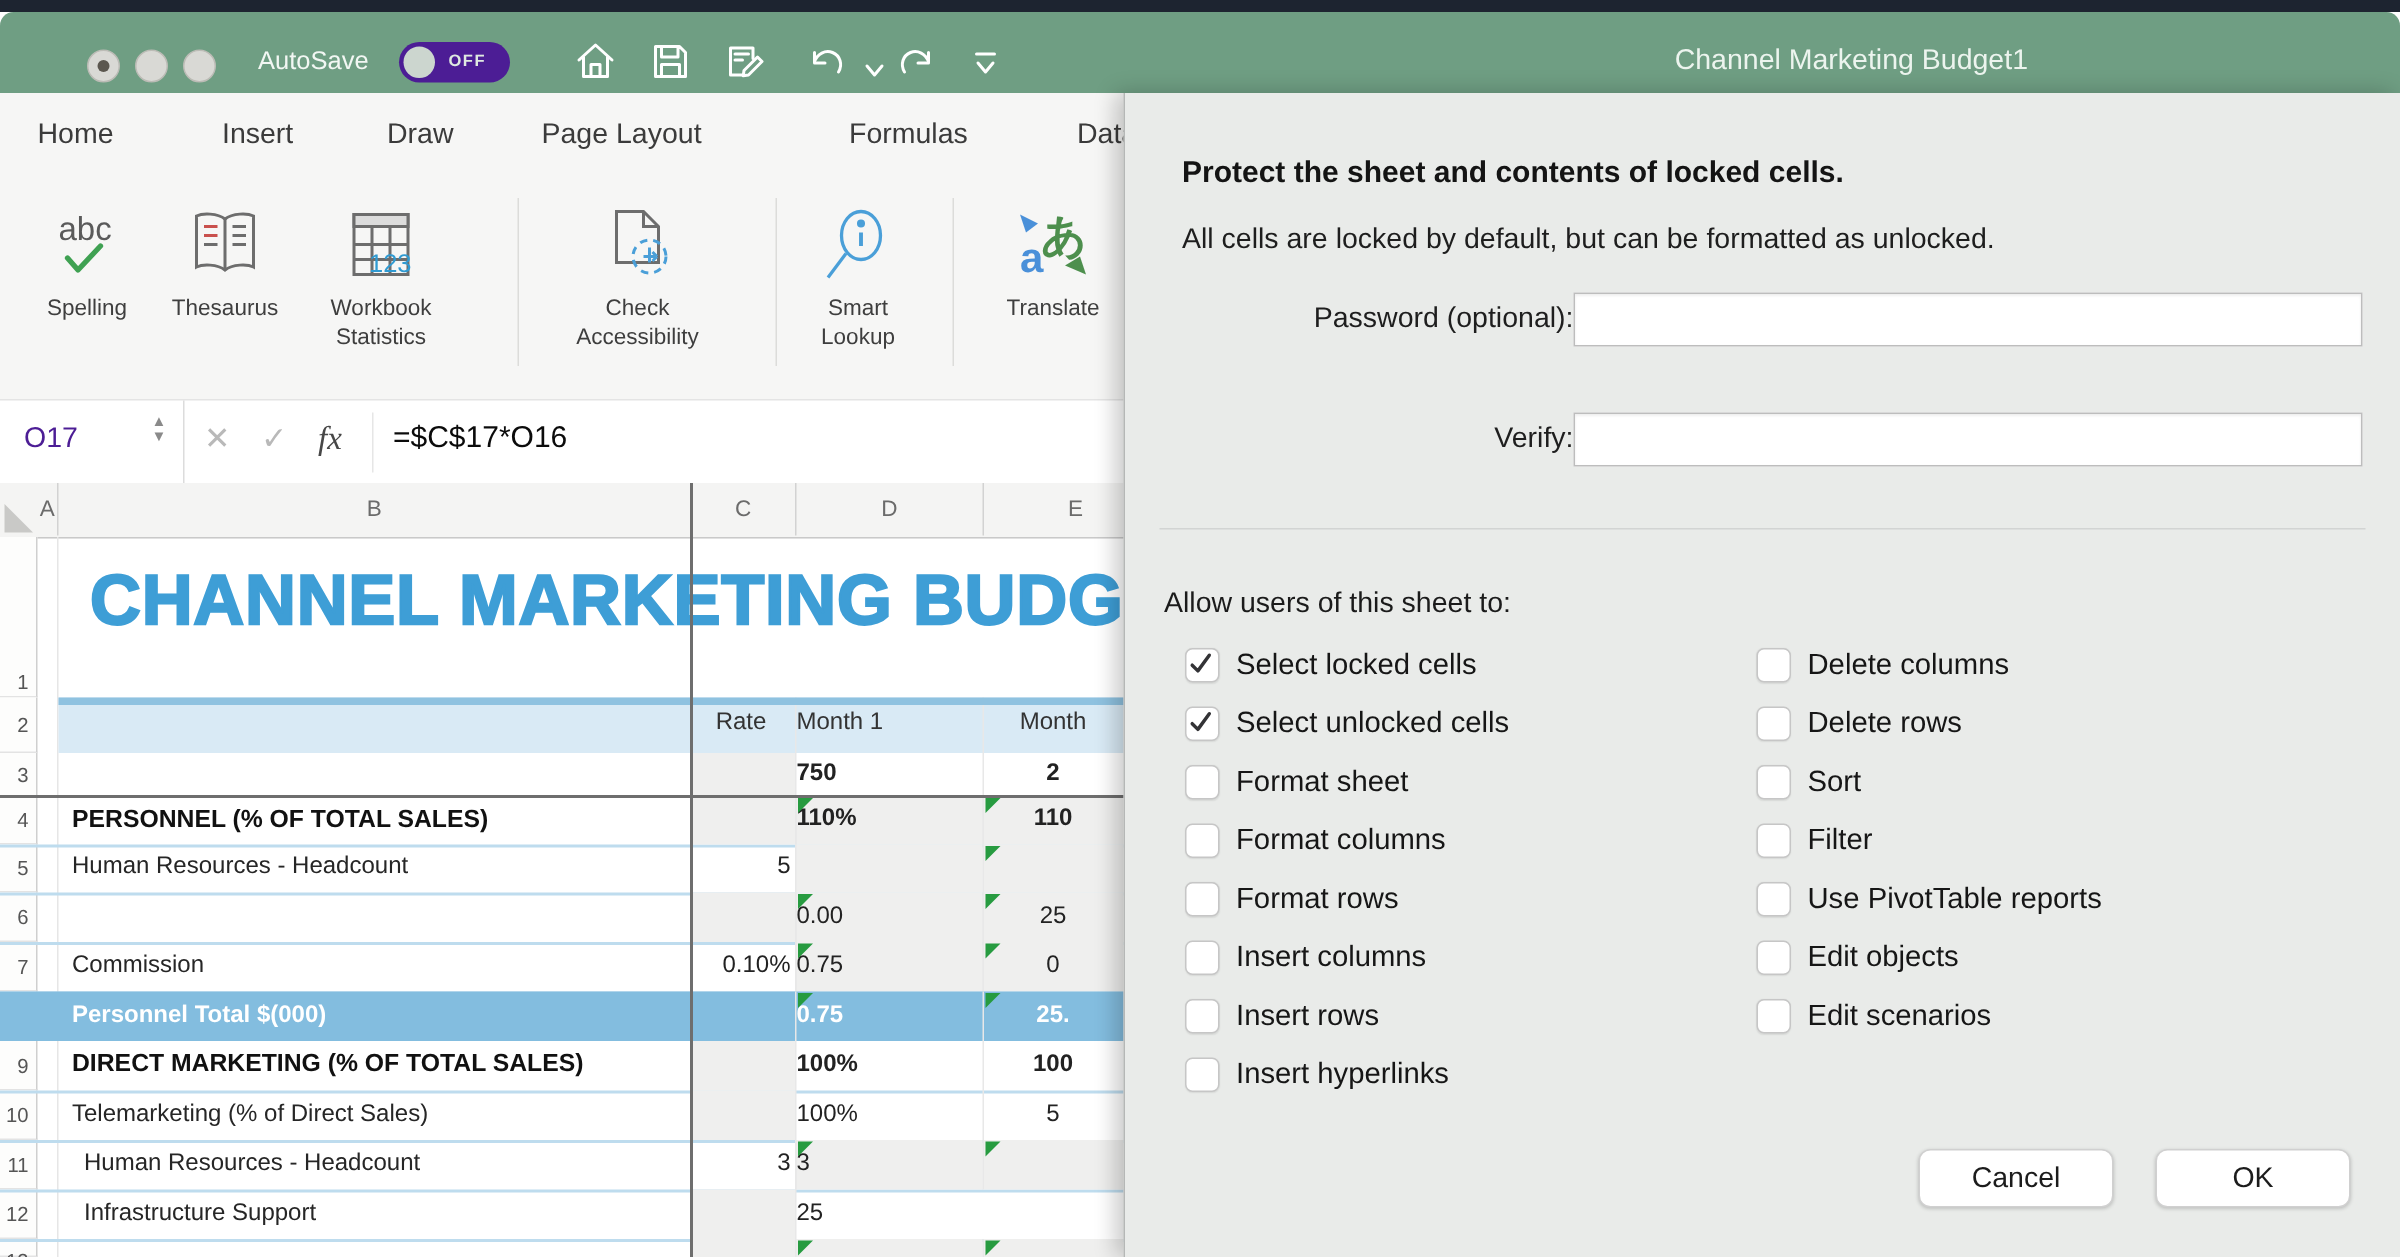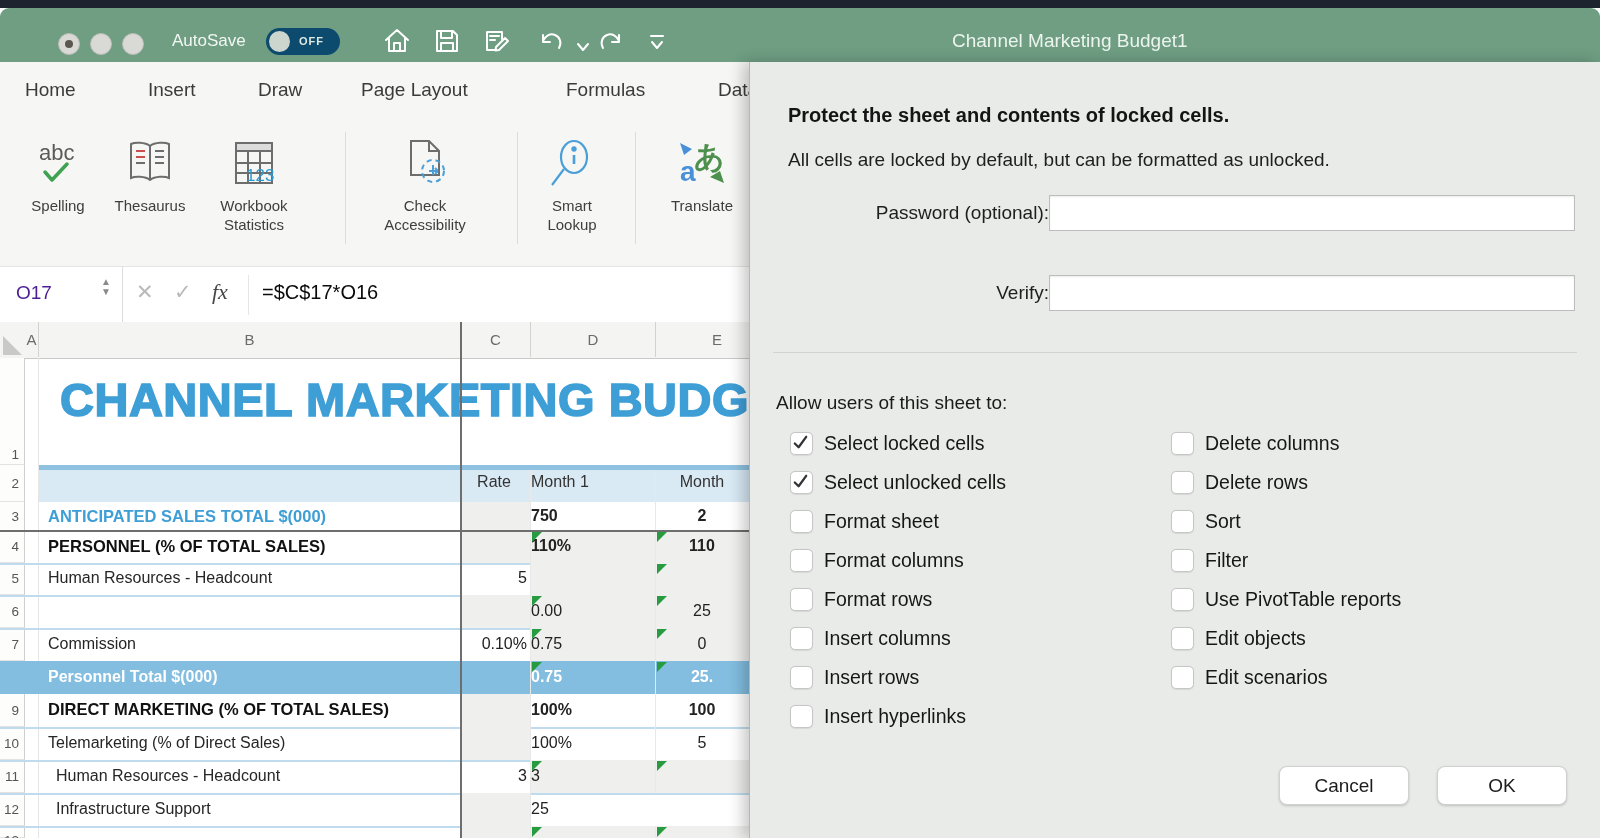--- a/index.html
+++ b/index.html
@@ -6,26 +6,26 @@
   #screen{position:relative;width:1600px;height:838px;overflow:hidden;background:#fff;
     font-family:"Liberation Sans","DejaVu Sans",sans-serif;-webkit-font-smoothing:antialiased;}
   .abs{position:absolute;}
 
   
   #top-strip{left:0;top:0;width:1600px;height:8px;background:#1d2430;}
   #titlebar{left:0;top:8px;width:1600px;height:54px;background:#6f9e83;border-radius:9px 9px 0 0;}
   .tl{position:absolute;top:25px;width:20px;height:20px;border-radius:50%;background:#d9d9d5;border:1px solid #bcbcb6;}
   .tl-dot{position:absolute;left:6px;top:6px;width:8px;height:8px;border-radius:50%;background:#5b574f;}
   #autosave-label{left:172px;top:23px;color:#f2f7f3;font-size:17px;}
-  #autosave-toggle{left:266px;top:20px;width:74px;height:27px;border-radius:14px;background:#0c4a6e;}
+  #autosave-toggle{left:266px;top:20px;width:74px;height:27px;border-radius:14px;background:#4c1d95;}
   #autosave-knob{position:absolute;left:3px;top:3px;width:21px;height:21px;border-radius:50%;background:#ccd6cf;}
   #autosave-state{position:absolute;left:33px;top:7px;font-size:11px;font-weight:bold;letter-spacing:1px;color:#dfe9e1;}
   .tb-icon{position:absolute;top:18px;width:30px;height:30px;}
   .tb-icon svg{width:30px;height:30px;stroke:#ffffff;fill:none;stroke-width:2;stroke-linecap:round;stroke-linejoin:round;}
-  #window-title{left:952px;top:22px;width:400px;text-align:left;color:#ecf4ee;font-size:19px;}
+  #window-title{left:952px;top:22px;width:400px;text-align:right;color:#ecf4ee;font-size:19px;}
 
   
   #tabs-row{left:0;top:62px;width:1600px;height:56px;background:#f6f6f5;}
   .rtab{position:absolute;top:17px;font-size:19px;color:#3b3b3b;white-space:nowrap;}
   #ribbon{left:0;top:118px;width:1600px;height:148px;background:#f6f6f5;border-bottom:1px solid #dedede;}
   .rbtn{position:absolute;top:12px;text-align:center;}
   .rbtn .ric{height:66px;display:flex;align-items:center;justify-content:center;}
   .rlabel{font-size:15px;color:#3e3e3e;line-height:19px;white-space:nowrap;}
   .rsep{position:absolute;top:14px;width:1px;height:112px;background:#dcdcda;}
 
@@ -273,21 +273,20 @@
     <div class="row" style="top:143px;height:37px">
       <div class="cell cB" id="row2-band-b" style="left:39px;width:741px;background:#d9eaf5"></div>
       <div class="cell cC hdr2" style="line-height:33px;text-align:center">Rate</div>
       <div class="cell cD hdr2" style="line-height:33px">Month 1</div>
       <div class="cell cE hdr2" style="line-height:33px">Month</div>
     </div>
     <div id="row2-strip"></div>
 
     <div class="row" style="top:180px;height:29px">
       <div class="cell cC bg-gray"></div>
-      <div class="cell cB lbl blue-txt" style="line-height:28px;font-size:16.5px">ANTICIPATED SALES TOTAL $(000)</div>
       <div class="cell cD num blue-txt" style="line-height:28px">750</div>
       <div class="cell cE num blue-txt" style="line-height:28px">2</div>
     </div>
 
     <div class="row border-blue" style="top:209px;height:32px">
       <div class="cell cC bg-gray"></div>
         <div class="cell cD bg-gray"></div>
         <div class="cell cE bg-gray"></div>
       <div class="cell cB lbl bold" style="line-height:30px;font-size:16.5px">PERSONNEL (% OF TOTAL SALES)</div>
       <div class="cell cD num bold" style="line-height:30px">110%</div>

